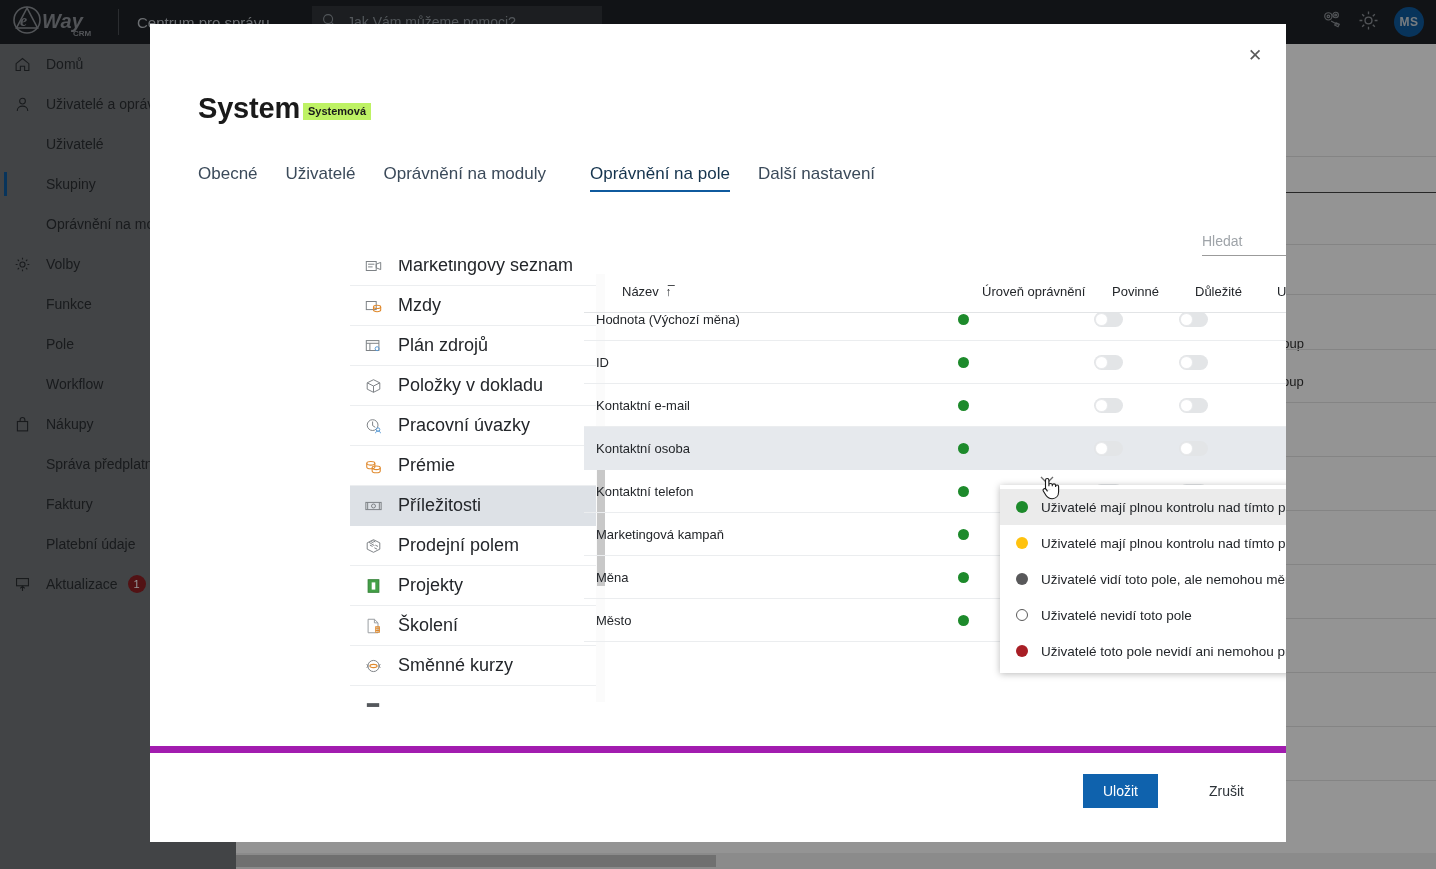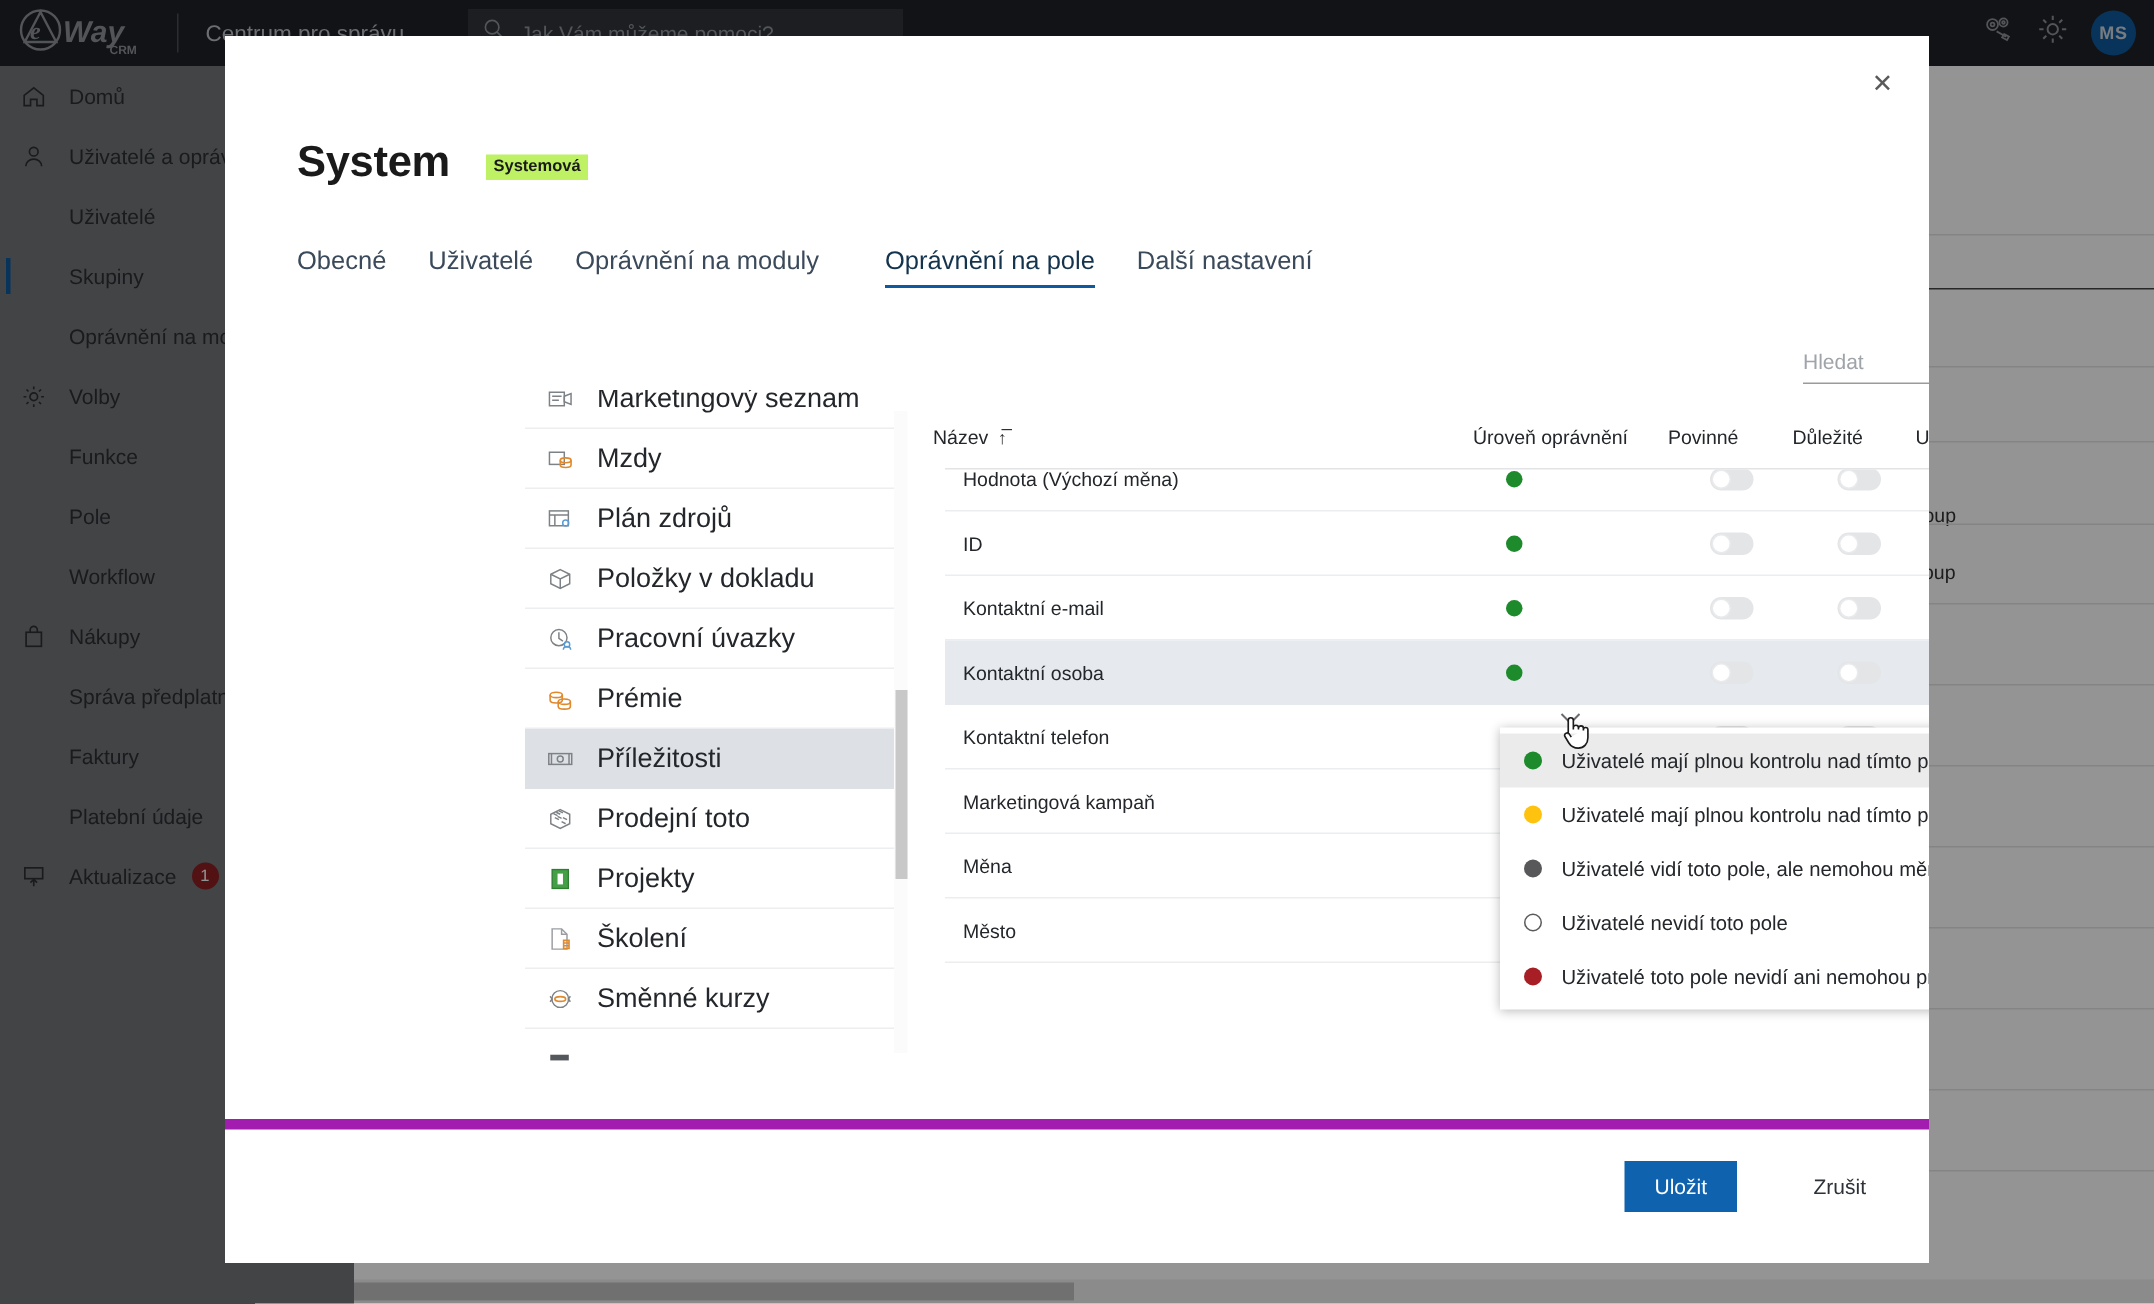--- a/index.html
+++ b/index.html
@@ -92,21 +92,21 @@
     background: #ffffff; overflow: hidden;
   }
   .modal-close {
     position: absolute; right: 14px; top: 14px; width: 34px; height: 34px;
     display: flex; align-items: center; justify-content: center;
     color: #5a5a5a; font-size: 17px; cursor: pointer; background: none; border: none;
     font-family: "Liberation Sans", sans-serif;
   }
   .modal-title-row {
     position: absolute; left: 48px; top: 68px;
-    display: flex; align-items: baseline; gap: 24px;
+    display: flex; align-items: baseline; gap: 3px;
   }
   .modal-title { font-size: 29px; font-weight: bold; color: #1a1a1a; letter-spacing: -0.2px; }
   .title-badge {
     background: #bef264; color: #1a1a1a; font-size: 11px; font-weight: bold;
     padding: 2px 5px; line-height: 1.2; position: relative; top: -3px;
   }
 
   .tabs {
     position: absolute; left: 48px; top: 140px; display: flex; gap: 28px;
   }
@@ -155,21 +155,21 @@
     font-size: 13px; color: #23262a;
   }
   .tbl-head .c-name { position: absolute; left: 12px; top: 5px; }
   .tbl-head .c-name .sort { font-size: 12px; margin-left: 3px; }
   .tbl-head .c-lvl { position: absolute; left: 372px; top: 5px; }
   .tbl-head .c-pov { position: absolute; left: 502px; top: 5px; }
   .tbl-head .c-dul { position: absolute; left: 585px; top: 5px; }
   .tbl-head .c-uni { position: absolute; left: 667px; top: 5px; }
 
   .tbl-viewport {
-    position: absolute; left: 480px; top: 288px; width: 772px; height: 400px;
+    position: absolute; left: 434px; top: 288px; width: 772px; height: 400px;
     overflow: hidden; border-top: 1px solid #e2e4e6;
   }
   .tbl-inner { position: absolute; left: 0; top: -15px; width: 772px; }
   .tbl-row {
     height: 43px; position: relative; border-bottom: 1px solid #ebedef;
   }
   .tbl-row.hl { background: #e6e9ed; border-bottom-color: #e6e9ed; }
   .cell-name {
     position: absolute; left: 12px; top: 14px; font-size: 13px; color: #23262a;
   }
@@ -477,21 +477,21 @@
             </span>
             <span>Příležitosti</span>
           </div>
           <div class="mod-item">
             <span class="mod-ico">
               <svg width="19" height="18" viewBox="0 0 20 20">
                 <path d="M10 3l7 3.5v7L10 17 3 13.5v-7z" fill="none" stroke="#7d8286" stroke-width="1.1"></path>
                 <path d="M5 6l3 1.5M7 5l3 1.5M9 4l3 1.5M6 9l3 1.5M8 8l3 1.5M12 9l3 1.5M11 12l3 1.5" fill="none" stroke="#7d8286" stroke-width="1.1"></path>
               </svg>
             </span>
-            <span>Prodejní toto</span>
+            <span>Prodejní polem</span>
           </div>
           <div class="mod-item">
             <span class="mod-ico">
               <svg width="19" height="18" viewBox="0 0 20 20">
                 <rect x="4" y="3" width="12" height="14" fill="#43a047" stroke="#2e7d32" stroke-width="1"></rect>
                 <rect x="8" y="6" width="4" height="8" fill="#ffffff"></rect>
               </svg>
             </span>
             <span>Projekty</span>
           </div>

